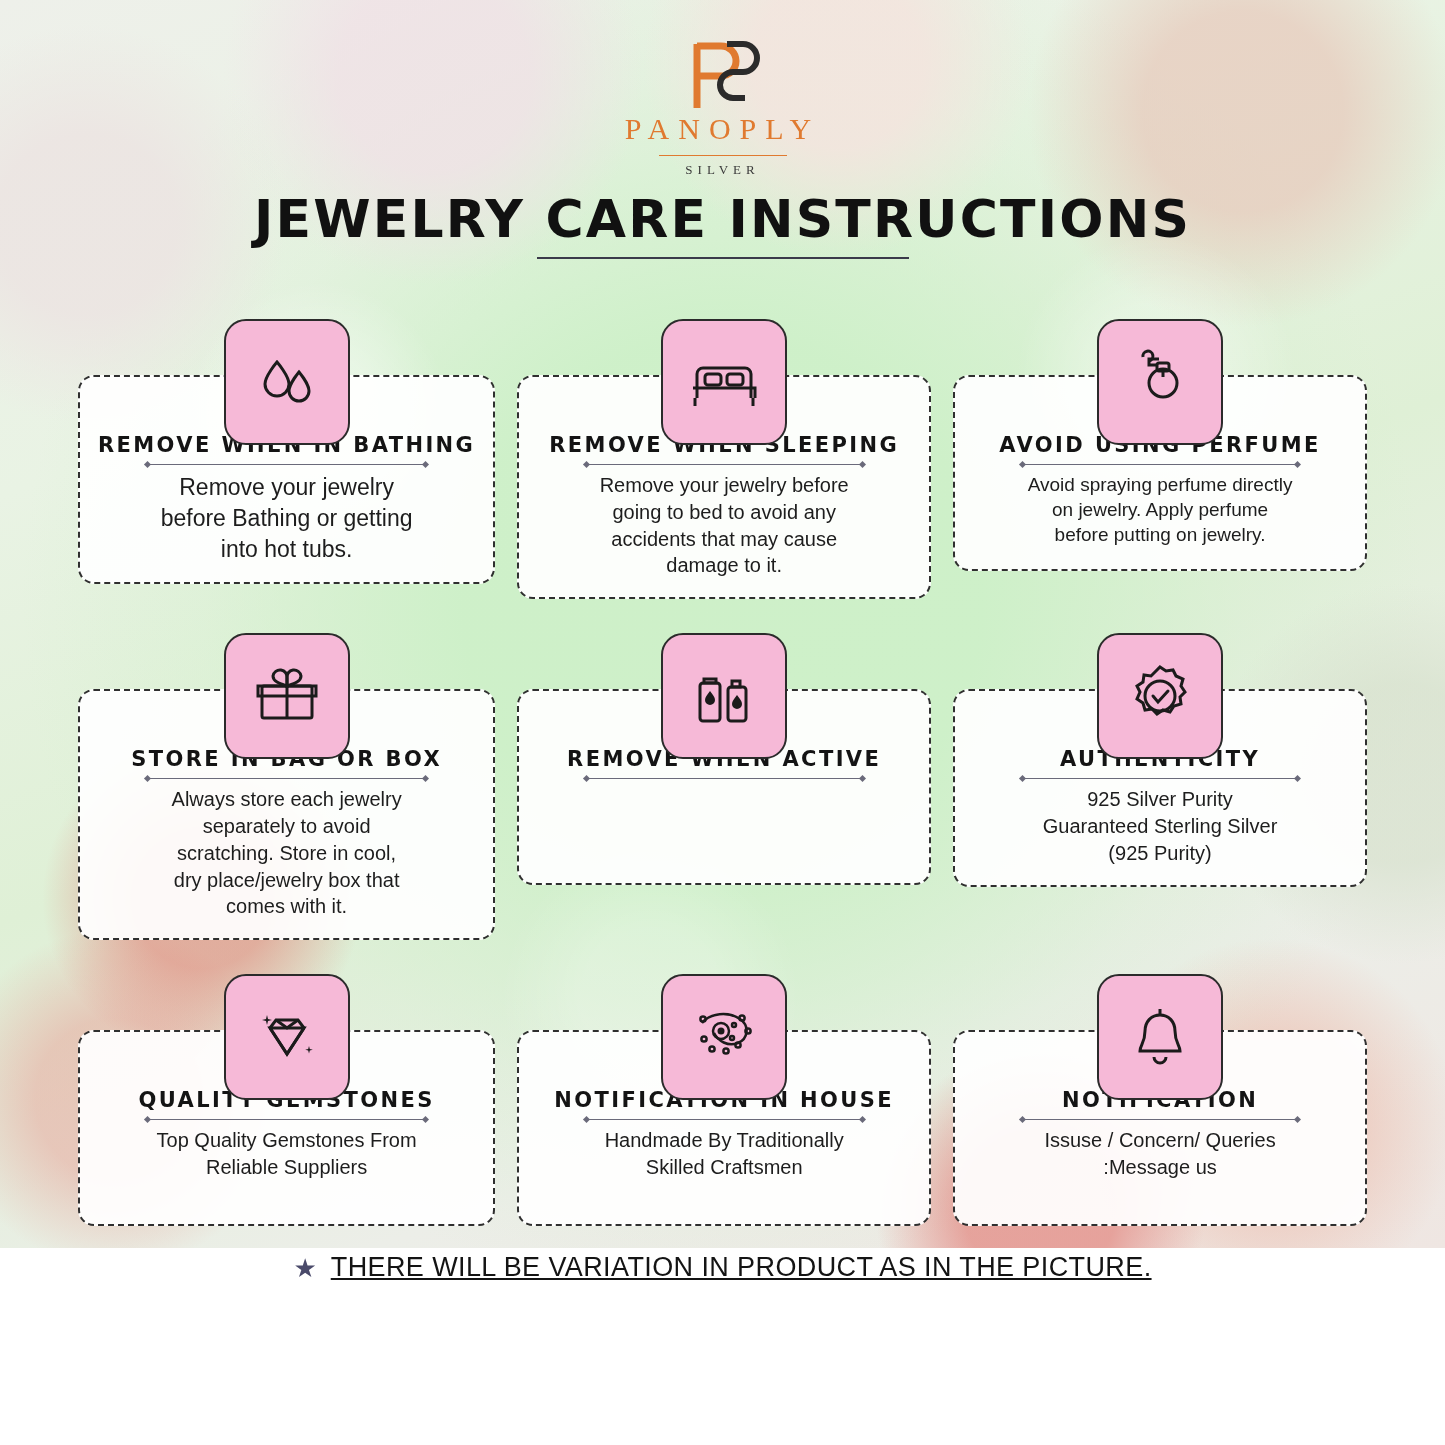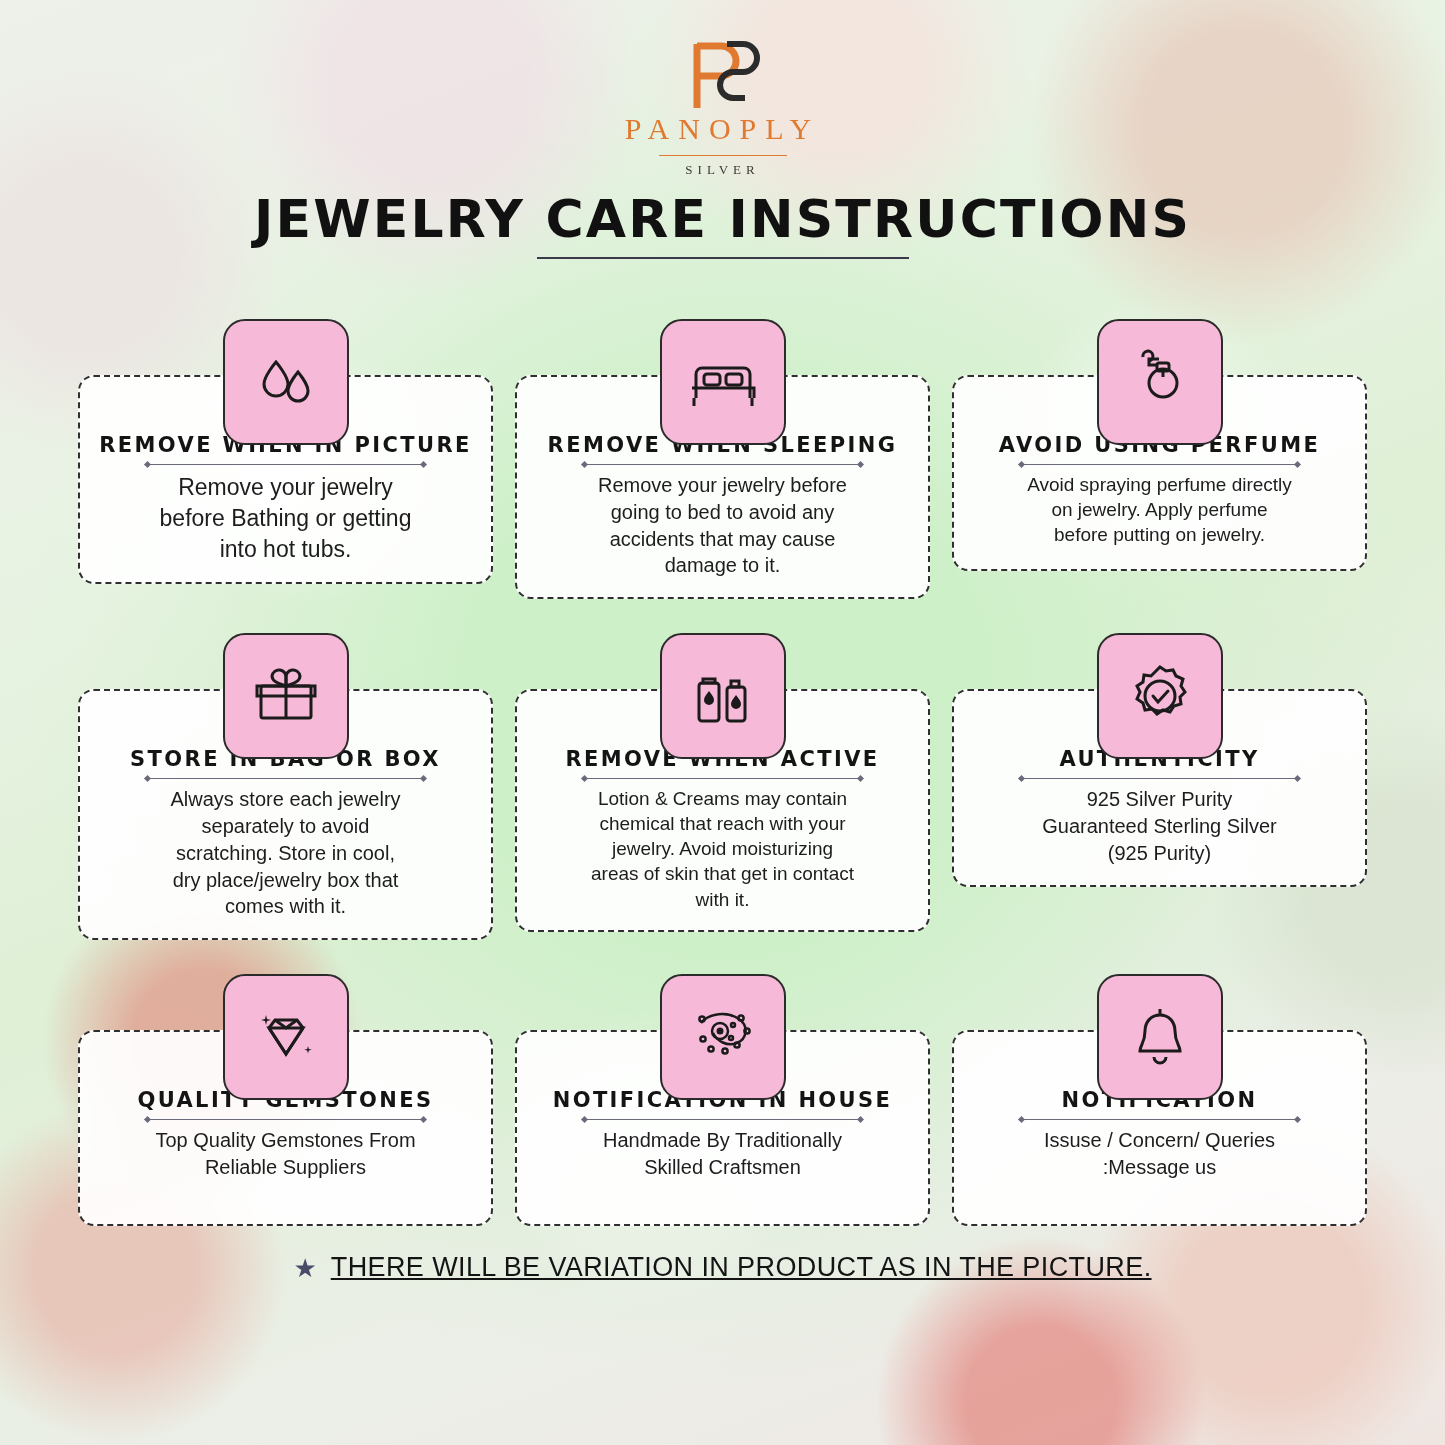--- a/index.html
+++ b/index.html
@@ -10,21 +10,21 @@
     width: 1445px;
     height: 1445px;
     font-family: "DejaVu Sans", sans-serif;
     overflow: hidden;
   }
 
   
   .page {
     position: relative;
     width: 1445px;
-    height: 1445px;
+    height: 1248px;
     background:
       radial-gradient(circle at 14% 72%, rgba(226,120,110,0.55) 0 70px, rgba(226,120,110,0) 160px),
       radial-gradient(circle at 8% 88%, rgba(232,150,140,0.45) 0 80px, rgba(232,150,140,0) 170px),
       radial-gradient(circle at 72% 97%, rgba(222,92,84,0.50) 0 75px, rgba(222,92,84,0) 165px),
       radial-gradient(circle at 88% 90%, rgba(236,170,150,0.40) 0 90px, rgba(236,170,150,0) 185px),
       radial-gradient(circle at 97% 62%, rgba(215,225,205,0.70) 0 90px, rgba(215,225,205,0) 190px),
       radial-gradient(circle at 6% 18%, rgba(236,228,226,0.85) 0 90px, rgba(236,228,226,0) 200px),
       radial-gradient(circle at 30% 6%, rgba(240,225,230,0.80) 0 95px, rgba(240,225,230,0) 210px),
       radial-gradient(circle at 58% 5%, rgba(244,228,222,0.85) 0 85px, rgba(244,228,222,0) 195px),
       radial-gradient(circle at 86% 9%, rgba(231,202,188,0.75) 0 100px, rgba(231,202,188,0) 215px),
@@ -223,21 +223,21 @@
     <div class="grid">
 
       <div class="cell">
         <div class="icon-badge">
           <svg width="64" height="64" viewBox="0 0 64 64" fill="none" stroke="#1b1b1b" stroke-width="3">
             <path d="M22 12c0 0-12 14-12 22a12 12 0 0 0 24 0c0-8-12-22-12-22z"></path>
             <path d="M44 22c0 0-10 12-10 19a10 10 0 0 0 20 0c0-7-10-19-10-19z"></path>
           </svg>
         </div>
         <div class="card">
-          <div class="card-title">REMOVE WHEN IN PICTURE</div>
+          <div class="card-title">REMOVE WHEN IN BATHING</div>
           <div class="card-sep"></div>
           <p class="card-body lg">Remove your jewelry
 before Bathing or getting
 into hot tubs.</p>
         </div>
       </div>
 
       <div class="cell">
         <div class="icon-badge">
           <svg width="70" height="60" viewBox="0 0 70 60" fill="none" stroke="#1b1b1b" stroke-width="3">
@@ -305,25 +305,20 @@
             <path d="M12 16h12v4H12z"></path>
             <path d="M18 28c-3 4-5 6-5 9a5 5 0 0 0 10 0c0-3-2-5-5-9z" fill="#1b1b1b" stroke="none"></path>
             <rect x="36" y="24" width="18" height="34" rx="3"></rect>
             <path d="M40 18h8v6h-8z"></path>
             <path d="M45 32c-3 4-5 6-5 9a5 5 0 0 0 10 0c0-3-2-5-5-9z" fill="#1b1b1b" stroke="none"></path>
           </svg>
         </div>
         <div class="card">
           <div class="card-title">REMOVE WHEN ACTIVE</div>
           <div class="card-sep"></div>
-          <p class="card-body">Lotion &amp; Creams may contain
-chemical that reach with your
-jewelry. Avoid moisturizing
-areas of skin that get in contact
-with it.</p>
         </div>
       </div>
 
       <div class="cell">
         <div class="icon-badge">
           <svg width="66" height="66" viewBox="0 0 66 66" fill="none" stroke="#1b1b1b" stroke-width="3">
             <path d="M33 4l6 4 7-1 3 6 7 3-2 7 4 6-5 5 1 7-7 2-4 6-7-2-6 4-5-5-7 1-2-7-6-4 3-7-3-6 6-4 1-7 7 1z"></path>
             <circle cx="33" cy="33" r="15"></circle>
             <path d="M26 33l5 6 10-11" stroke-linecap="round"></path>
           </svg>

